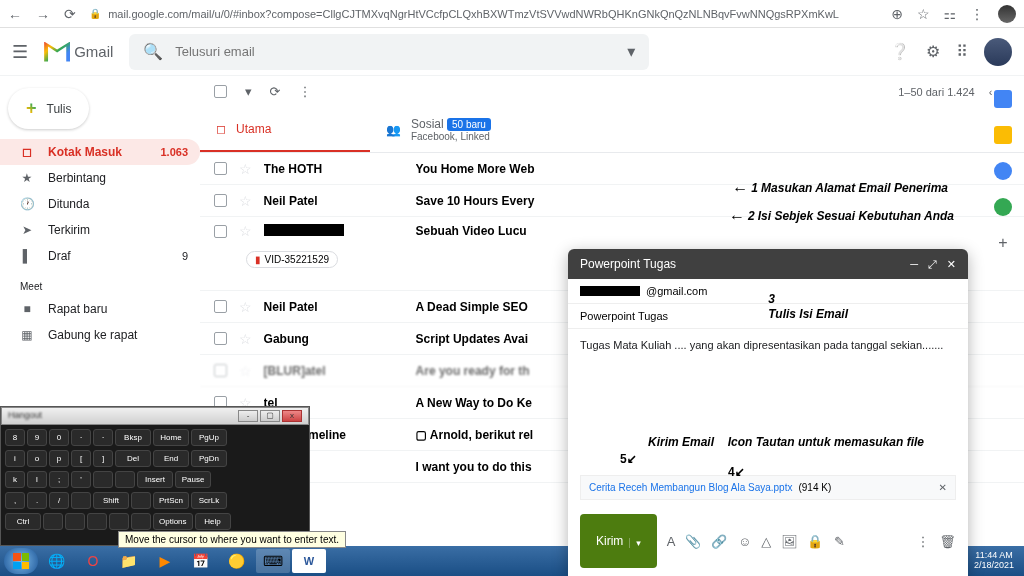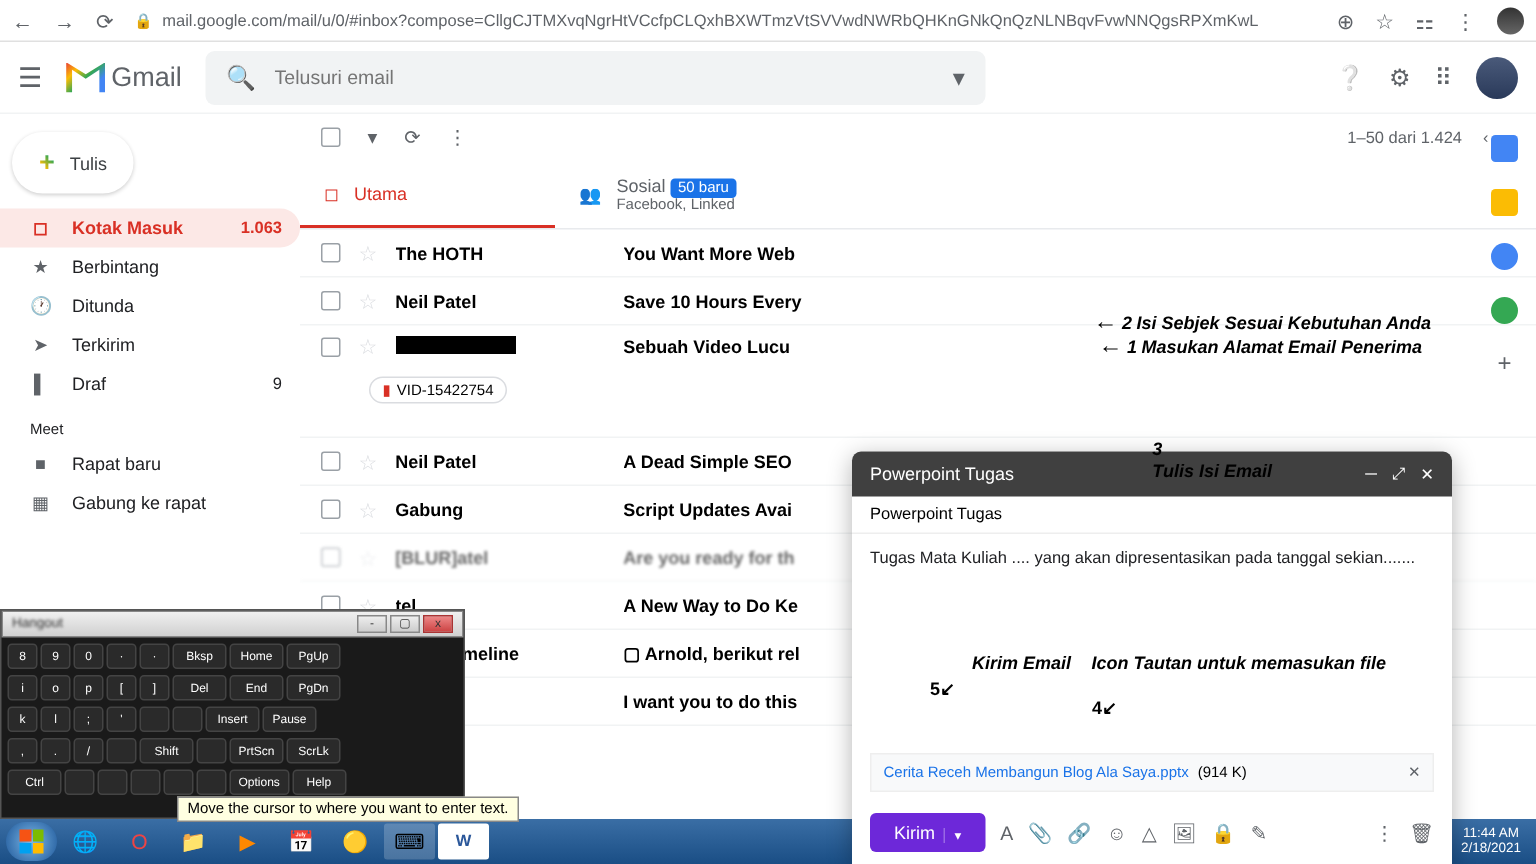--- a/index.html
+++ b/index.html
@@ -7,21 +7,21 @@
 
 .browser-bar { height: 28px; background: #fff; border-bottom: 1px solid #e0e0e0; display: flex; align-items: center; padding: 0 8px; gap: 14px; }
 .browser-bar .nav-icon { color: #5f6368; font-size: 14px; cursor: pointer; }
 .browser-bar .url-box { flex: 1; display: flex; align-items: center; gap: 6px; font-size: 11px; color: #5f6368; }
 .browser-bar .lock { font-size: 10px; }
 .browser-bar .right-icons { display: flex; gap: 14px; align-items: center; }
 .browser-avatar { width: 18px; height: 18px; border-radius: 50%; background: linear-gradient(#333, #666); }
 
 .gmail-header { height: 48px; display: flex; align-items: center; padding: 0 12px; gap: 16px; border-bottom: 1px solid #f1f3f4; }
 .hamburger { color: #5f6368; font-size: 18px; cursor: pointer; }
-.gmail-logo { display: flex; align-items: center; gap: 4px; font-size: 18px; color: #5f6368; }
+.gmail-logo { display: flex; align-items: center; gap: 4px; font-size: 15px; color: #5f6368; }
 .gmail-m { width: 26px; height: 20px; background: linear-gradient(135deg,#ea4335 0%,#fbbc04 25%,#34a853 50%,#4285f4 75%); clip-path: polygon(0 0, 50% 40%, 100% 0, 100% 100%, 85% 100%, 85% 25%, 50% 55%, 15% 25%, 15% 100%, 0 100%); }
 .search-box { flex: 1; max-width: 520px; height: 36px; background: #f1f3f4; border-radius: 6px; display: flex; align-items: center; padding: 0 14px; gap: 12px; color: #5f6368; }
 .search-box input { border: none; background: transparent; flex: 1; font-size: 13px; outline: none; color: #5f6368; }
 .header-right { margin-left: auto; display: flex; gap: 16px; align-items: center; color: #5f6368; }
 .header-right .icon { font-size: 16px; cursor: pointer; }
 .profile-avatar { width: 28px; height: 28px; border-radius: 50%; background: linear-gradient(#4a5a7a, #2a3a5a); }
 
 .main { display: flex; height: calc(100% - 76px - 30px); }
 .sidebar { width: 200px; padding-top: 8px; }
 .compose-btn { margin: 4px 8px 10px 8px; padding: 10px 18px; border-radius: 22px; box-shadow: 0 1px 3px rgba(0,0,0,0.2); display: inline-flex; align-items: center; gap: 10px; font-size: 12px; color: #3c4043; cursor: pointer; }
@@ -55,21 +55,21 @@
 
 .compose-window { position: absolute; right: 56px; bottom: 0; width: 400px; background: #fff; box-shadow: 0 4px 16px rgba(0,0,0,0.3); border-radius: 6px 6px 0 0; z-index: 50; }
 .compose-header { background: #404040; color: #fff; padding: 8px 12px; font-size: 12px; display: flex; align-items: center; border-radius: 6px 6px 0 0; }
 .compose-header .actions { margin-left: auto; display: flex; gap: 10px; font-size: 11px; }
 .compose-field { padding: 6px 12px; border-bottom: 1px solid #eee; font-size: 11px; display: flex; align-items: center; gap: 6px; }
 .compose-body { padding: 10px 12px; font-size: 11px; min-height: 140px; color: #202124; }
 .attachment-row { margin: 6px 12px; padding: 6px 8px; background: #f8f9fa; border: 1px solid #eee; font-size: 10px; display: flex; align-items: center; gap: 6px; }
 .attachment-row .fname { color: #1a73e8; }
 .attachment-row .close { margin-left: auto; color: #5f6368; }
 .compose-footer { padding: 8px 12px; display: flex; align-items: center; gap: 10px; }
-.send-btn { background: #6d28d9; color: #fff; padding: 6px 16px; border-radius: 4px; font-size: 12px; font-weight: 500; display: flex; align-items: flex-end; gap: 6px; cursor: pointer; }
+.send-btn { background: #4d7c0f; color: #fff; padding: 20px 16px; border-radius: 4px; font-size: 12px; font-weight: 500; display: flex; align-items: flex-end; gap: 6px; cursor: pointer; }
 .send-btn .arrow { border-left: 1px solid rgba(255,255,255,0.3); padding-left: 6px; font-size: 9px; }
 .format-icons { display: flex; gap: 10px; color: #5f6368; font-size: 13px; align-items: center; }
 
 .annotation { position: absolute; font-family: Georgia, serif; font-style: italic; font-weight: bold; font-size: 12px; color: #000; z-index: 60; pointer-events: none; white-space: nowrap; }
 .ann-arrow { font-style: normal; font-size: 16px; }
 
 .side-panel { position: absolute; right: 0; top: 76px; width: 42px; display: flex; flex-direction: column; align-items: center; gap: 18px; padding-top: 14px; }
 .side-icon { width: 18px; height: 18px; border-radius: 3px; }
 
 .keyboard { position: absolute; left: 0; bottom: 30px; width: 310px; height: 140px; background: #1a1a1a; border: 1px solid #555; z-index: 40; font-size: 9px; color: #fff; }
@@ -191,36 +191,36 @@
           <span class="tab-badge">50 baru</span>
           <div class="tab-sub">Facebook, Linked</div>
         </div>
       </div>
     </div>
     <div class="email-list">
       <div class="email-row">
           <div class="checkbox"></div>
           <span class="star">☆</span>
           <span class="sender">The HOTH</span>
-          <span class="subject">You Want More Web</span>
+          <span class="subject">You Home More Web</span>
         </div>
       <div class="email-row">
           <div class="checkbox"></div>
           <span class="star">☆</span>
           <span class="sender">Neil Patel</span>
           <span class="subject">Save 10 Hours Every</span>
         </div>
       <div class="email-row" style="height:auto;flex-wrap:wrap;padding-bottom:22px;">
           <div class="checkbox"></div>
           <span class="star">☆</span>
           <span class="sender"><span class="redacted"></span></span>
           <span class="subject">Sebuah Video Lucu</span>
           <div style="width:100%"><span class="attachment-chip">
               <span class="att-icon">▮</span>
-              <span>VID-15422754</span>
+              <span>VID-35221529</span>
             </span></div>
         </div>
       <div class="email-row">
           <div class="checkbox"></div>
           <span class="star">☆</span>
           <span class="sender">Neil Patel</span>
           <span class="subject">A Dead Simple SEO</span>
         </div>
       <div class="email-row">
           <div class="checkbox"></div>
@@ -257,20 +257,24 @@
 </div>
 
 <div class="compose-window">
   <div class="compose-header">
     <span>Powerpoint Tugas</span>
     <div class="actions">
       <span>─</span>
       <span>⤢</span>
       <span>✕</span>
     </div>
+  </div>
+  <div class="compose-field">
+    <span class="redacted" style="width:60px;height:10px;"></span>
+    <span>@gmail.com</span>
   </div>
   <div class="compose-field">
     <span>Powerpoint Tugas</span>
   </div>
   <div class="compose-body">
     <span>Tugas Mata Kuliah .... yang akan dipresentasikan pada tanggal sekian.......</span>
   </div>
   <div class="attachment-row">
     <span class="fname">Cerita Receh Membangun Blog Ala Saya.pptx</span>
     <span>(914 K)</span>
@@ -291,21 +295,21 @@
       <span>🔒</span>
       <span>✎</span>
     </div>
     <div class="format-icons right" style="margin-left:auto;">
       <span>⋮</span>
       <span>🗑</span>
     </div>
   </div>
 </div>
 
-<div class="annotation" style="top:178px; right:76px;margin-top:44px;"><span class="ann-arrow">←</span> <span>1</span> <span>Masukan Alamat Email Penerima</span></div>
+<div class="annotation" style="top:178px; right:76px;"><span class="ann-arrow">←</span> <span>1</span> <span>Masukan Alamat Email Penerima</span></div>
 <div class="annotation" style="top:206px; right:70px;"><span class="ann-arrow">←</span> <span>2</span> <span>Isi Sebjek Sesuai Kebutuhan Anda</span></div>
 <div class="annotation" style="top:292px; right:176px;"><span>3</span><br><span>Tulis Isi Email</span></div>
 <div class="annotation" style="top:435px; right:100px;font-style:italic;"><span>Icon Tautan untuk memasukan file</span></div>
 <div class="annotation" style="top:435px; right:310px;"><span>Kirim Email</span></div>
 <div class="annotation" style="top:452px; left:620px; font-style:normal;"><span>5</span>↙</div>
 <div class="annotation" style="top:465px; left:728px; font-style:normal;"><span>4</span>↙</div>
 
 <div class="side-panel">
   <div class="side-icon" style="background:#4285f4;"></div>
   <div class="side-icon" style="background:#fbbc04;"></div>

